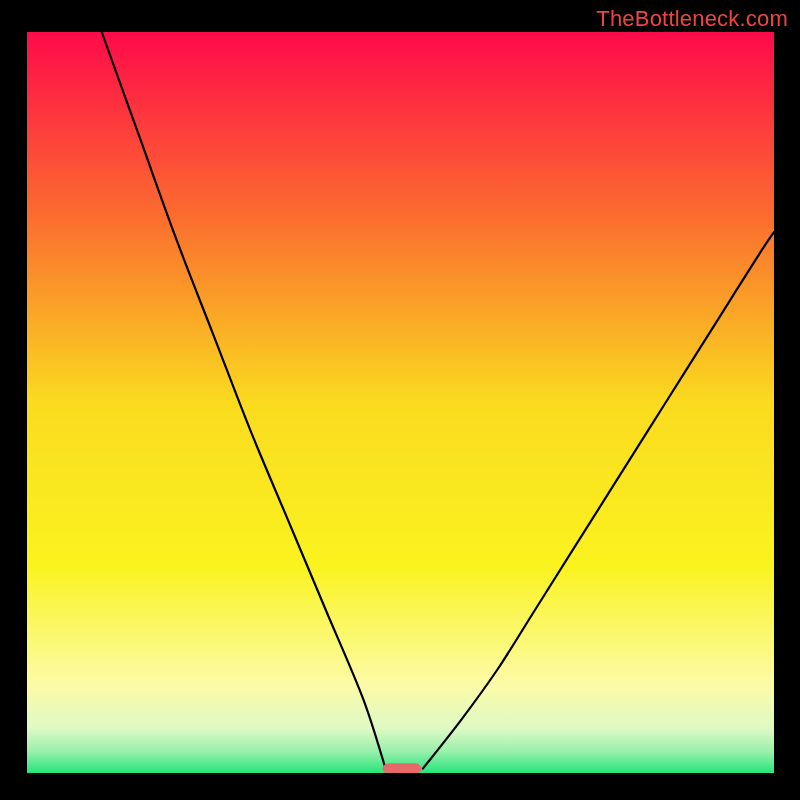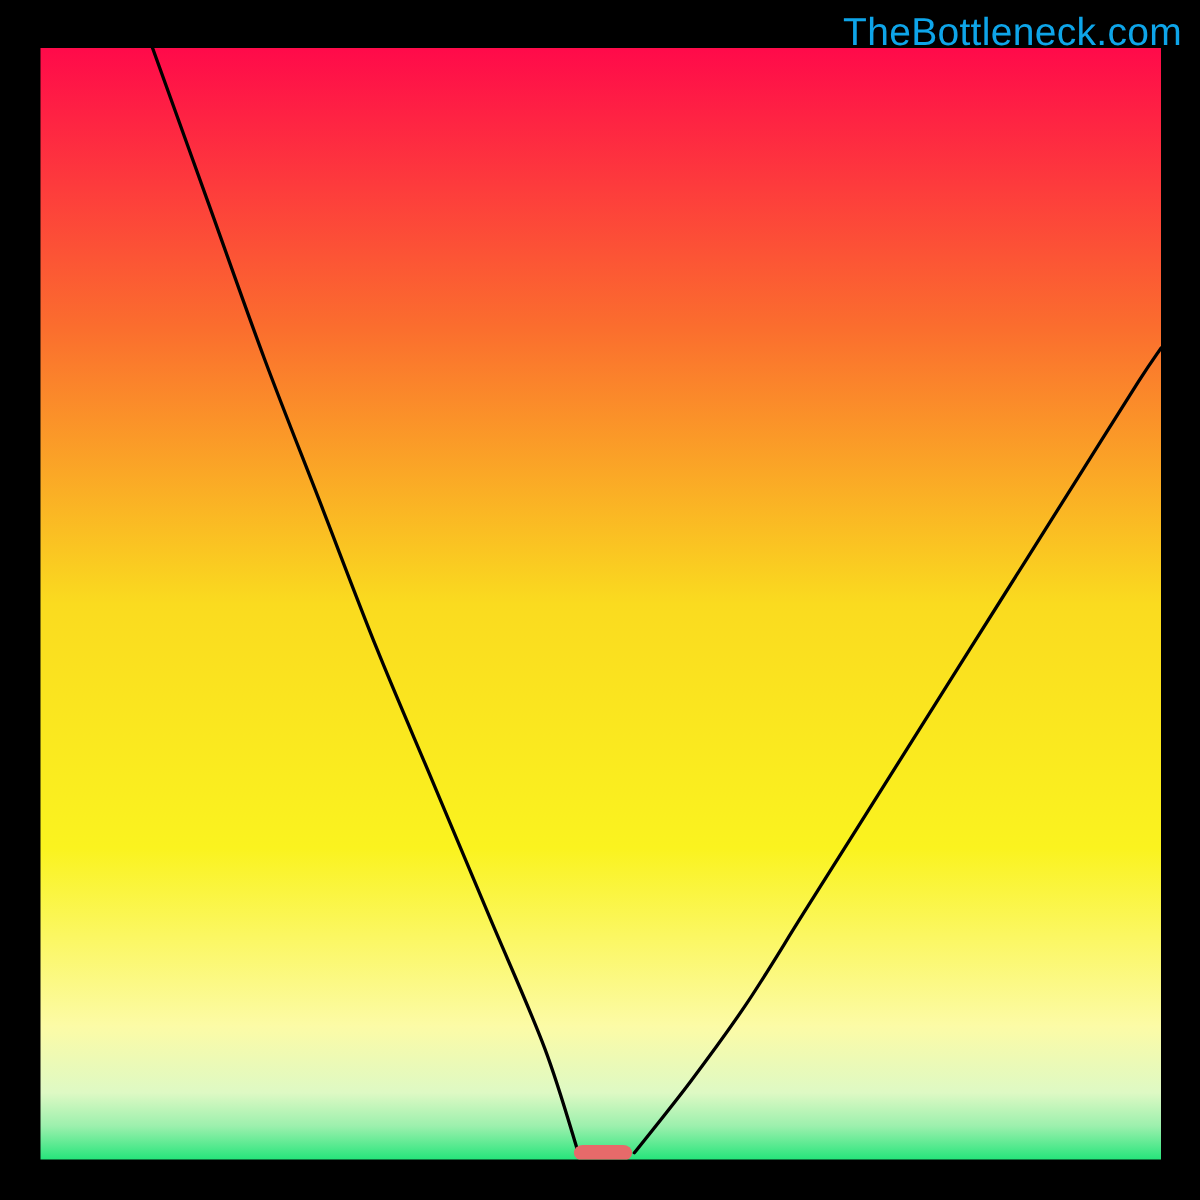--- a/index.html
+++ b/index.html
@@ -13,22 +13,22 @@
   }
   .container {
     position: relative;
     width: 800px;
     height: 800px;
   }
   .watermark {
     position: absolute;
     top: 6px;
     right: 12px;
-    color: #0ea5e9;
-    font-size: 26px;
+    color: #ef4444;
+    font-size: 22px;
     font-weight: 500;
     letter-spacing: 0.2px;
     z-index: 10;
   }
   svg {
     display: block;
   }
 </style>
 </head>
 <body>

